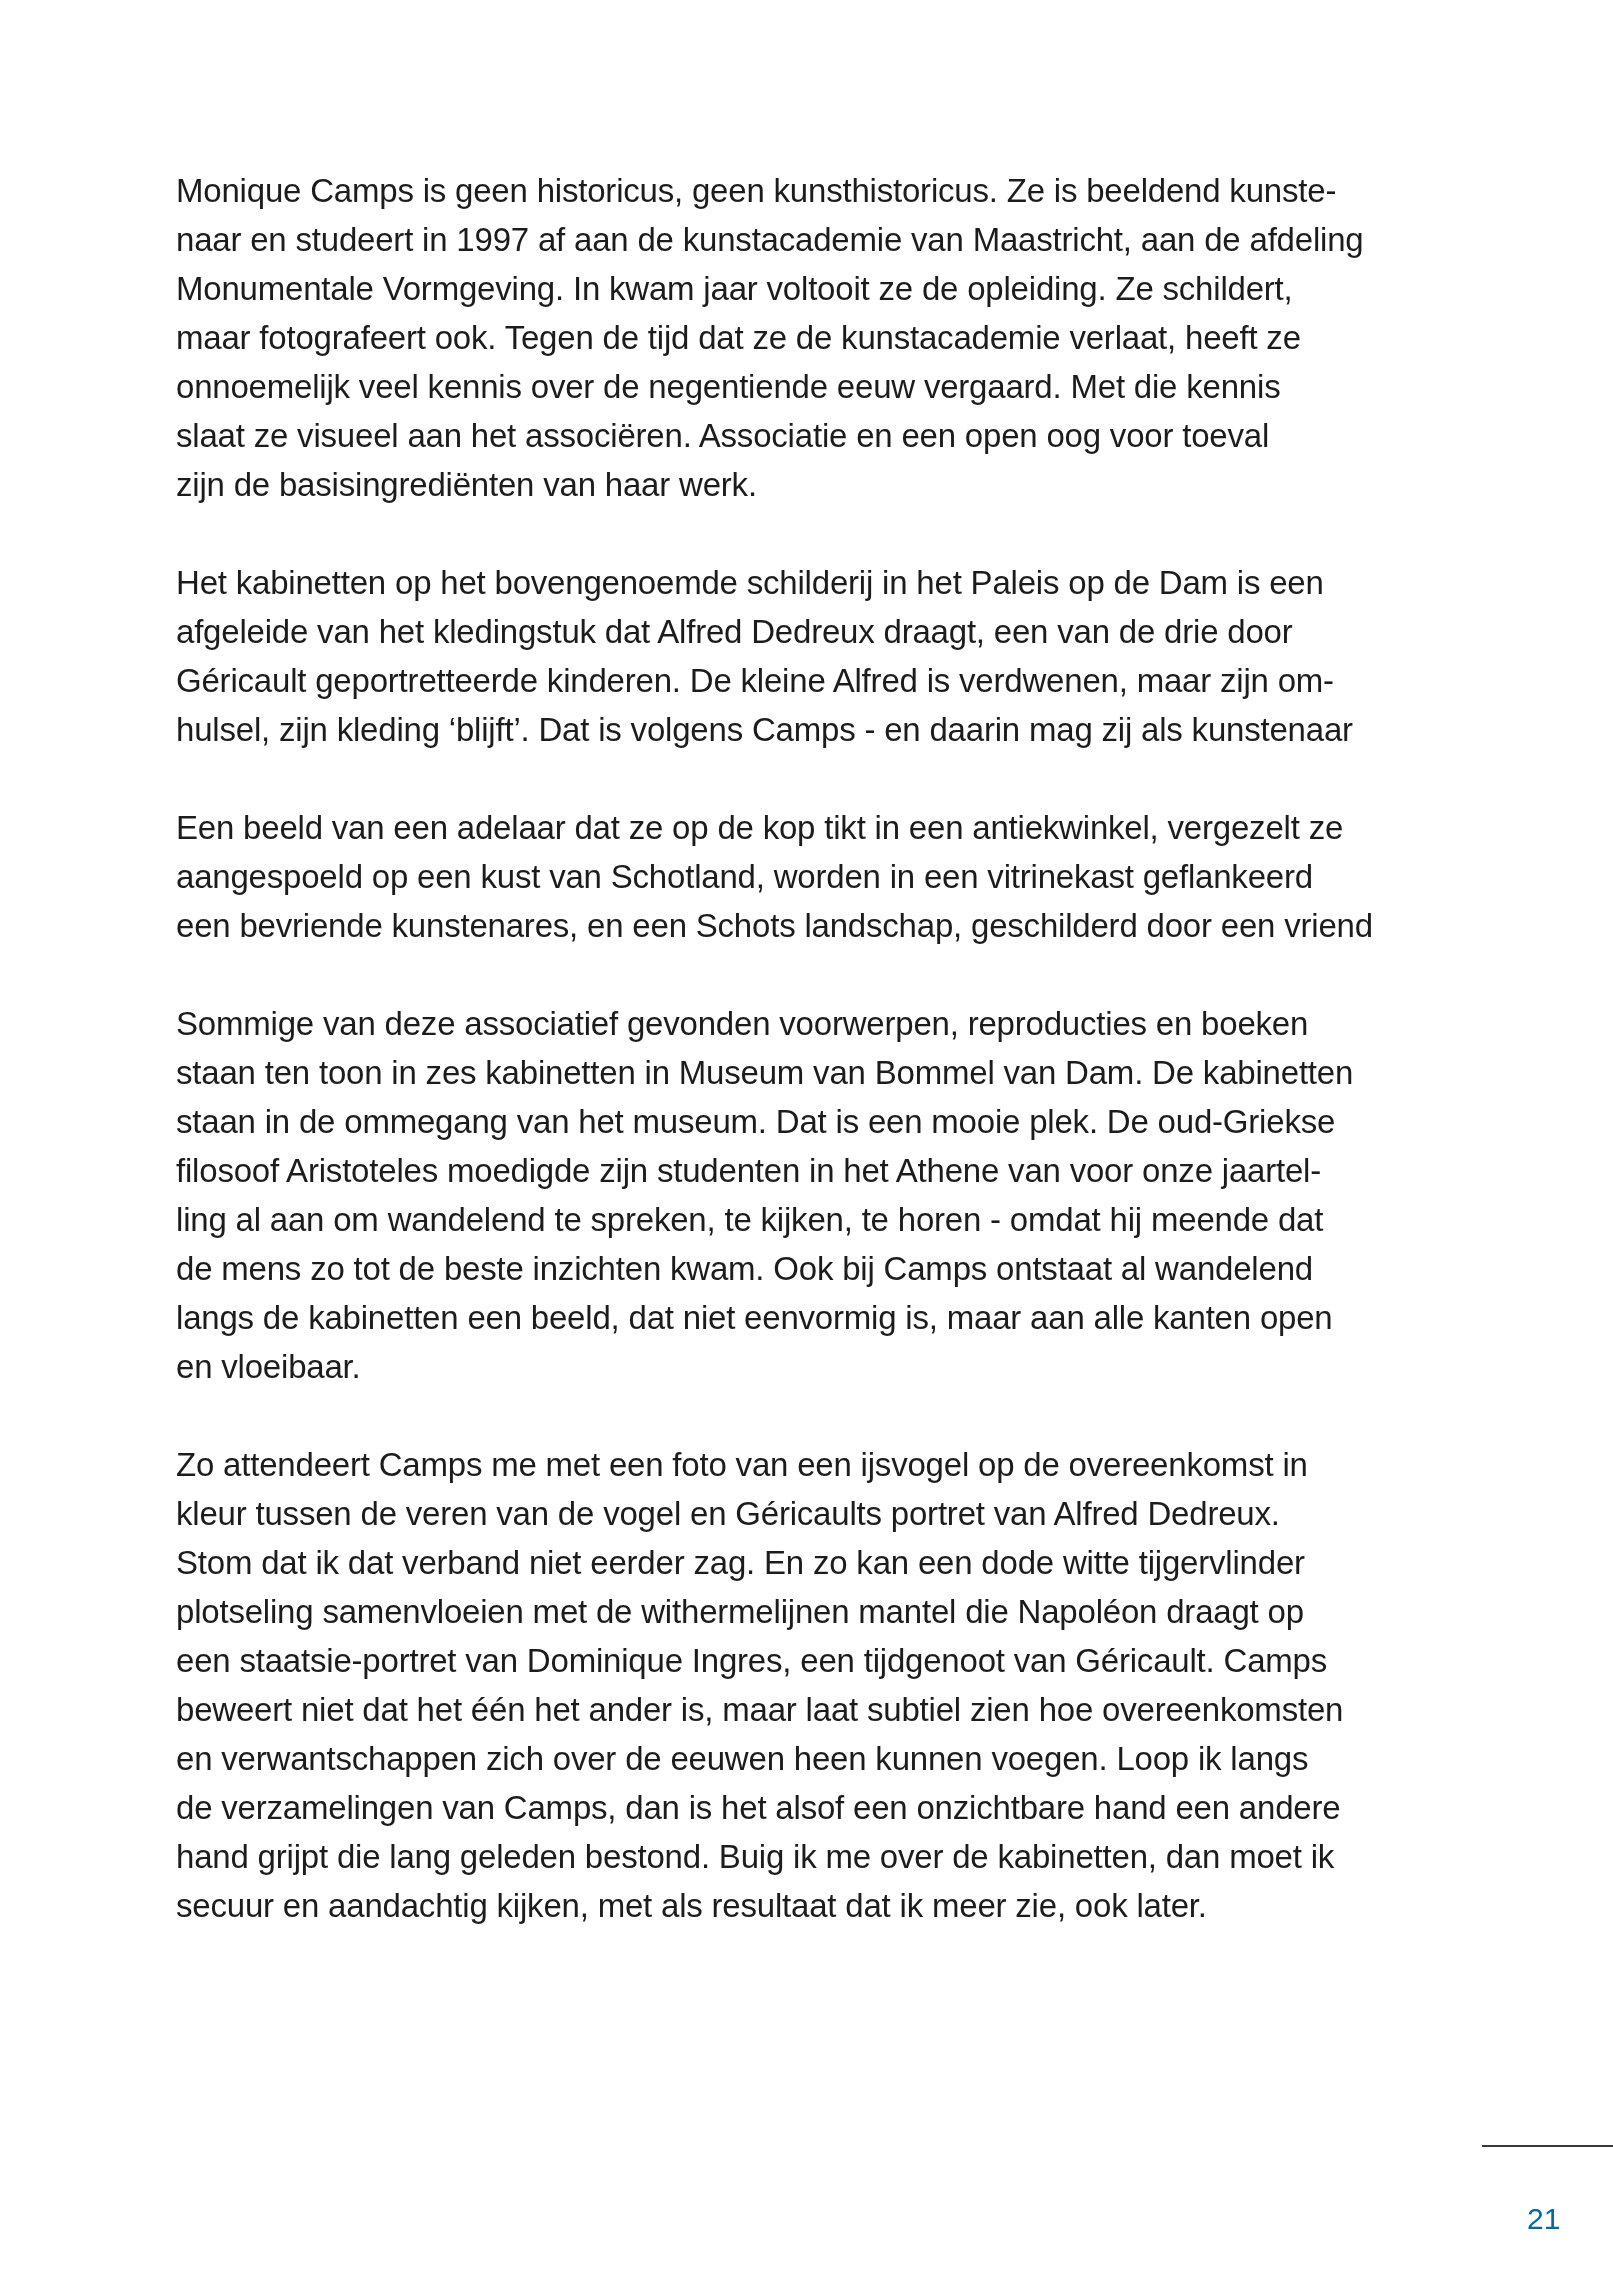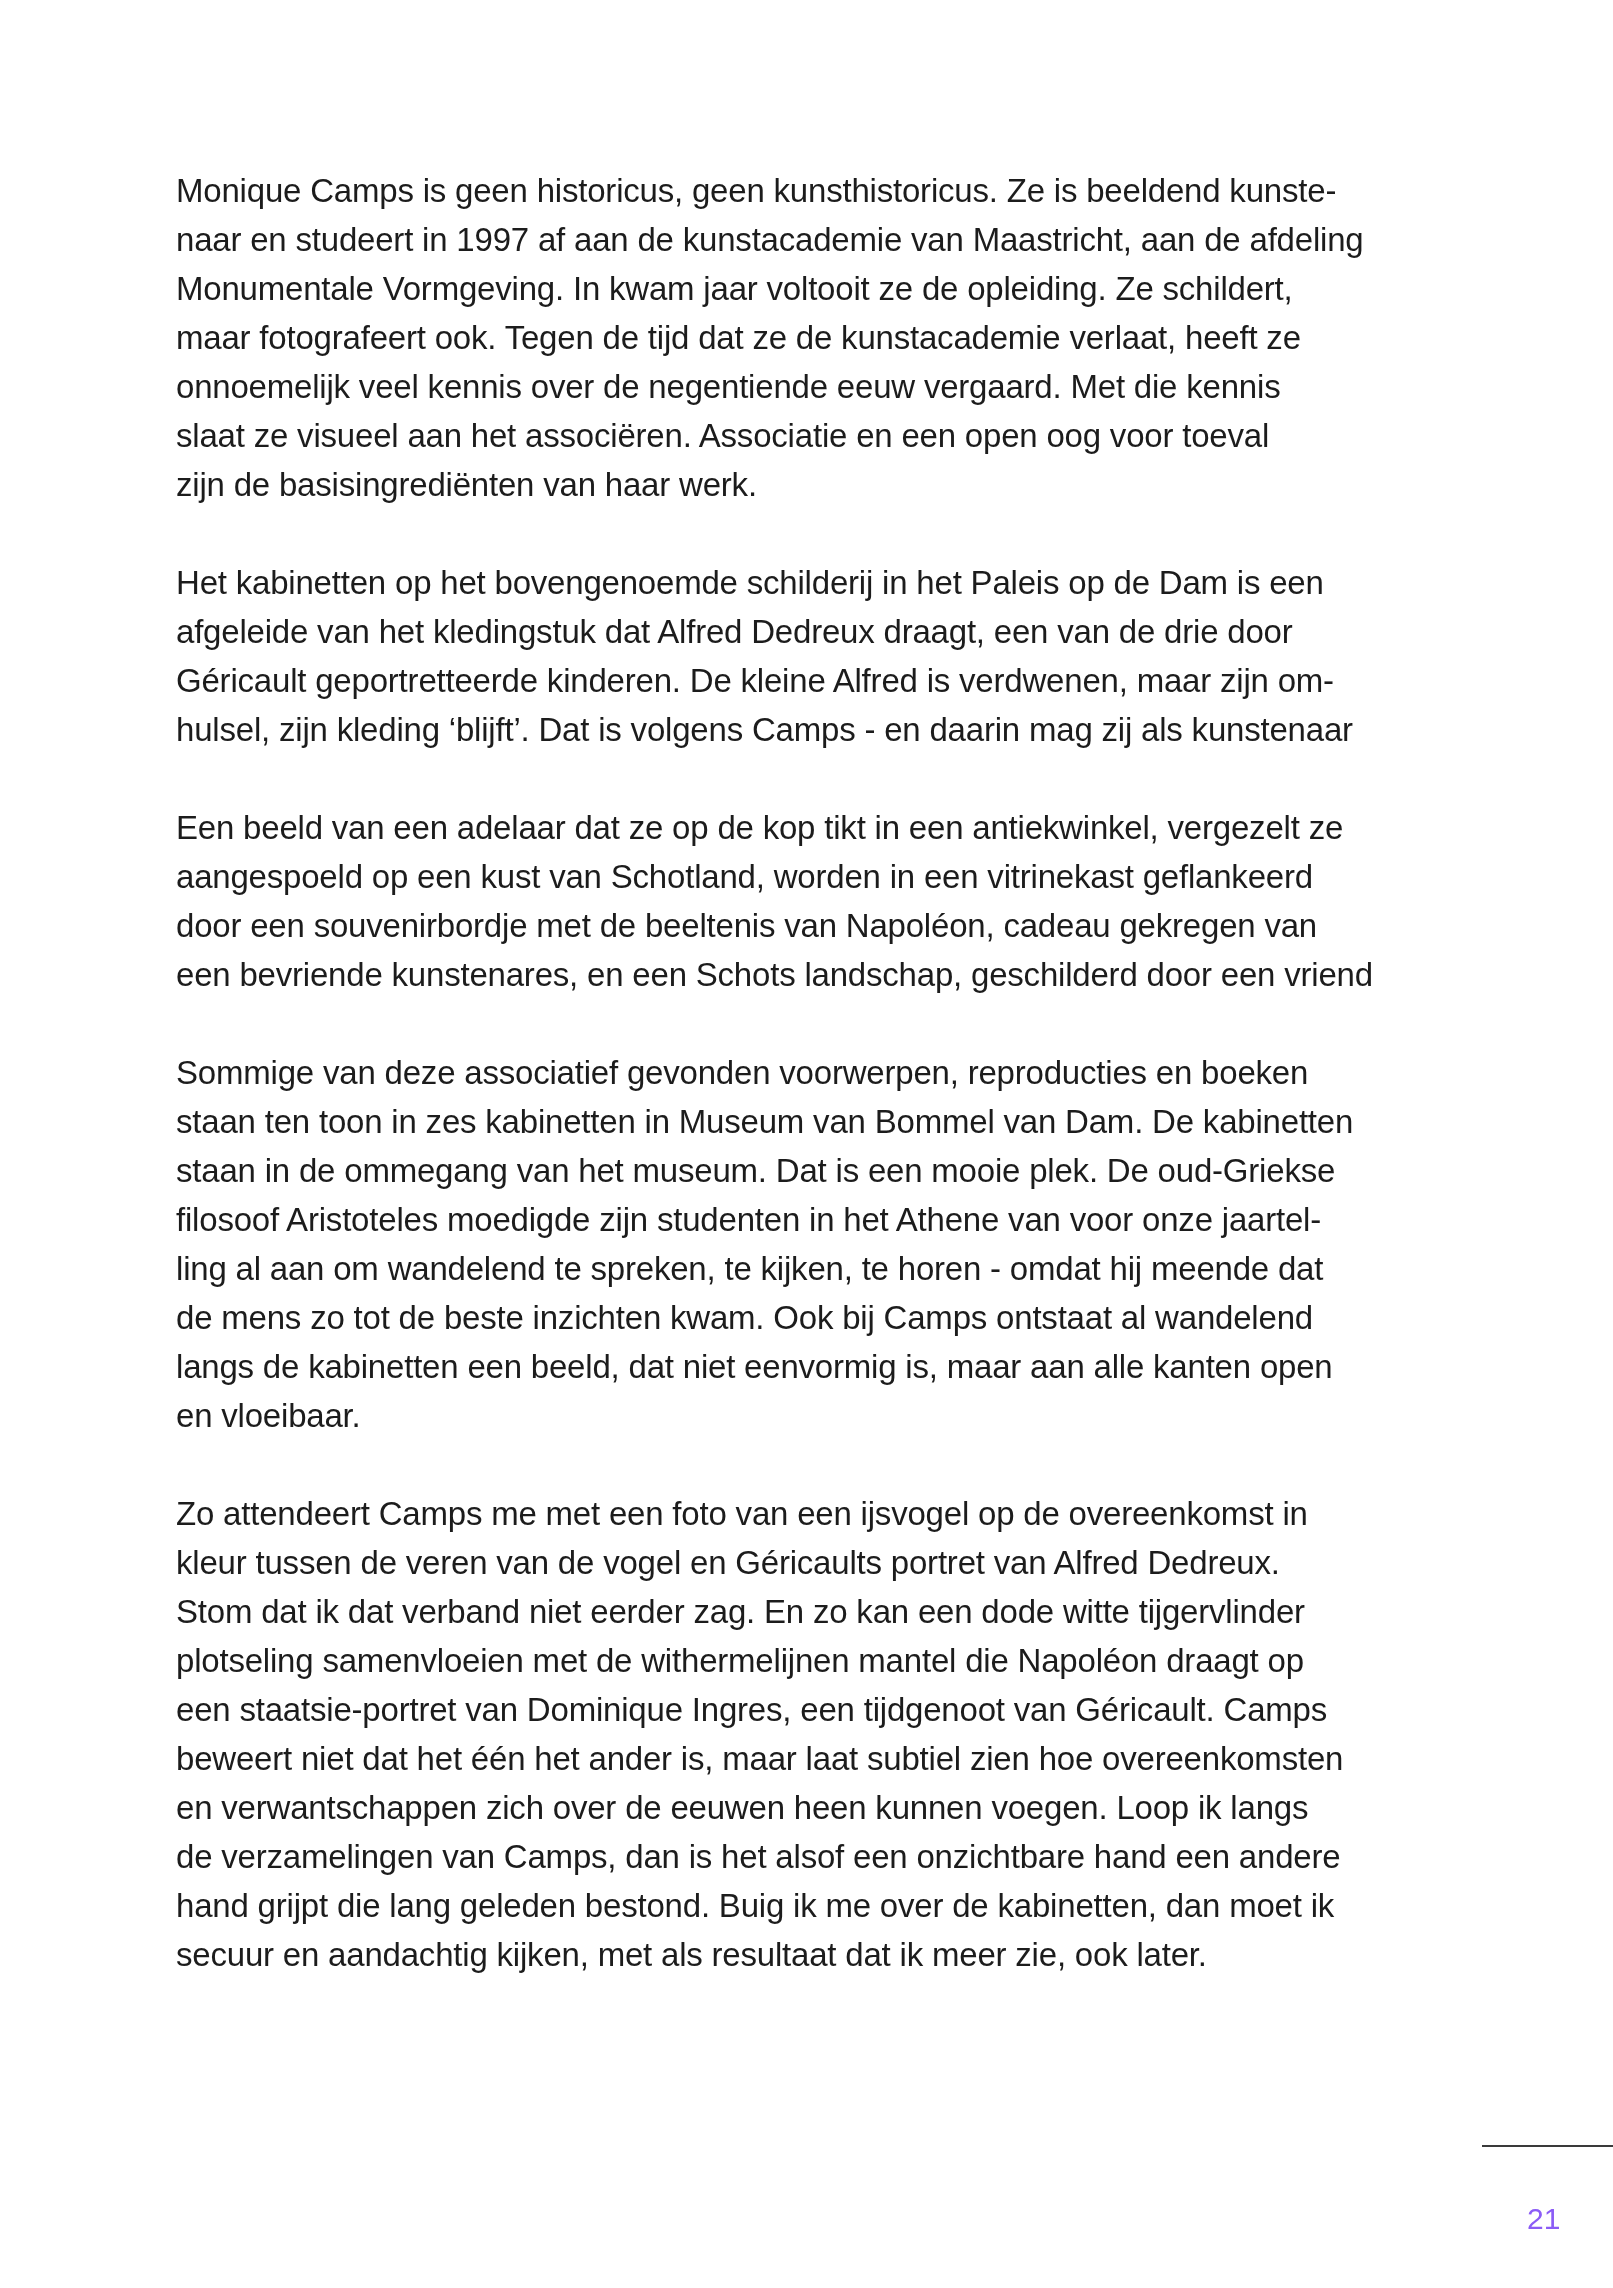--- a/index.html
+++ b/index.html
@@ -51,21 +51,21 @@
       height: 1.8px;
       background: #3a3a3a;
     }
     .page-number {
       position: absolute;
       left: 1527px;
       top: 2202px;
       width: 46px;
       font-size: 30px;
       line-height: 33px;
-      color: #8b5cf6;
+      color: #0369a1;
       text-align: left;
     }
   </style>
 </head>
 <body>
 
 <div class="page">
 
   <div class="body-text">
 
@@ -82,21 +82,20 @@
     <p class="paragraph">
       <span class="line">Het kabinetten op het bovengenoemde schilderij in het Paleis op de Dam is een</span>
       <span class="line">afgeleide van het kledingstuk dat Alfred Dedreux draagt, een van de drie door</span>
       <span class="line">Géricault geportretteerde kinderen. De kleine Alfred is verdwenen, maar zijn om-</span>
       <span class="line">hulsel, zijn kleding ‘blijft’. Dat is volgens Camps - en daarin mag zij als kunstenaar</span>
     </p>
 
     <p class="paragraph">
       <span class="line">Een beeld van een adelaar dat ze op de kop tikt in een antiekwinkel, vergezelt ze</span>
       <span class="line">aangespoeld op een kust van Schotland, worden in een vitrinekast geflankeerd</span>
-      <span class="line">door een souvenirbordje met de beeltenis van Napoléon, cadeau gekregen van</span>
       <span class="line">een bevriende kunstenares, en een Schots landschap, geschilderd door een vriend</span>
     </p>
 
     <p class="paragraph">
       <span class="line">Sommige van deze associatief gevonden voorwerpen, reproducties en boeken</span>
       <span class="line">staan ten toon in zes kabinetten in Museum van Bommel van Dam. De kabinetten</span>
       <span class="line">staan in de ommegang van het museum. Dat is een mooie plek. De oud-Griekse</span>
       <span class="line">filosoof Aristoteles moedigde zijn studenten in het Athene van voor onze jaartel-</span>
       <span class="line">ling al aan om wandelend te spreken, te kijken, te horen - omdat hij meende dat</span>
       <span class="line">de mens zo tot de beste inzichten kwam. Ook bij Camps ontstaat al wandelend</span>

